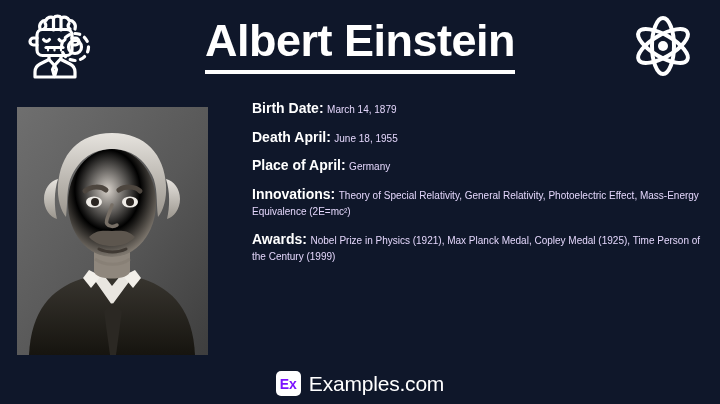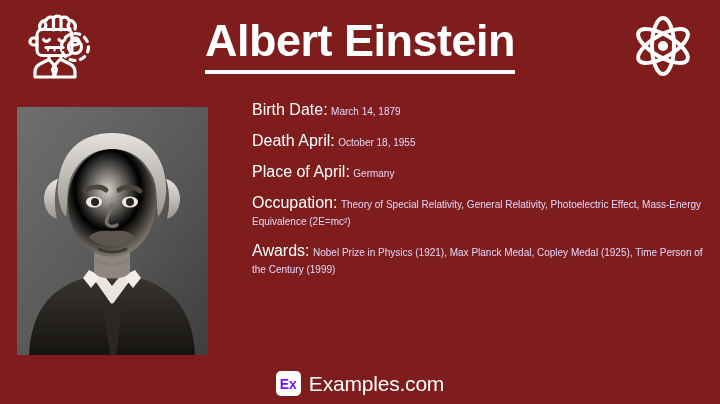--- a/index.html
+++ b/index.html
@@ -12,21 +12,21 @@
     overflow: hidden;
     background: #7B10FF;
     font-family: "Liberation Sans", sans-serif;
     -webkit-font-smoothing: antialiased;
   }
 
   .infographic {
     position: relative;
     width: 720px;
     height: 404px;
-    background: #7f1d1d;
+    background: #0f172a;
     box-sizing: border-box;
   }
 
   
   .header {
     position: absolute;
     left: 0;
     top: 0;
     width: 720px;
     height: 92px;
@@ -88,22 +88,22 @@
   .detail-row {
     margin-bottom: 10px;
     line-height: 1.32;
     color: #ede4ff;
     font-size: 12.5px;
     white-space: nowrap;
   }
   .detail-row.wrapped { white-space: normal; }
   .detail-label {
     color: #ffffff;
-    font-weight: normal;
-    font-size: 16px;
+    font-weight: bold;
+    font-size: 14px;
   }
   .detail-value {
     color: #e3d6fb;
     font-weight: normal;
     font-size: 10px;
   }
 
   
   .footer {
     position: absolute;
@@ -244,32 +244,32 @@
 
   <div class="details">
 
     <div class="detail-row">
       <span class="detail-label">Birth Date:</span>
       <span class="detail-value">March 14, 1879</span>
     </div>
 
     <div class="detail-row">
       <span class="detail-label">Death April:</span>
-      <span class="detail-value">October 18, 1955</span>
+      <span class="detail-value">June 18, 1955</span>
     </div>
 
 
 
     <div class="detail-row">
       <span class="detail-label">Place of April:</span>
       <span class="detail-value">Germany</span>
     </div>
 
     <div class="detail-row wrapped">
-      <span class="detail-label">Occupation:</span>
+      <span class="detail-label">Innovations:</span>
       <span class="detail-value">Theory of Special Relativity, General Relativity, Photoelectric Effect, Mass-Energy Equivalence (2E=mc²)</span>
     </div>
 
     <div class="detail-row wrapped">
       <span class="detail-label">Awards:</span>
       <span class="detail-value">Nobel Prize in Physics (1921), Max Planck Medal, Copley Medal (1925), Time Person of the Century (1999)</span>
     </div>
 
   </div>
 

